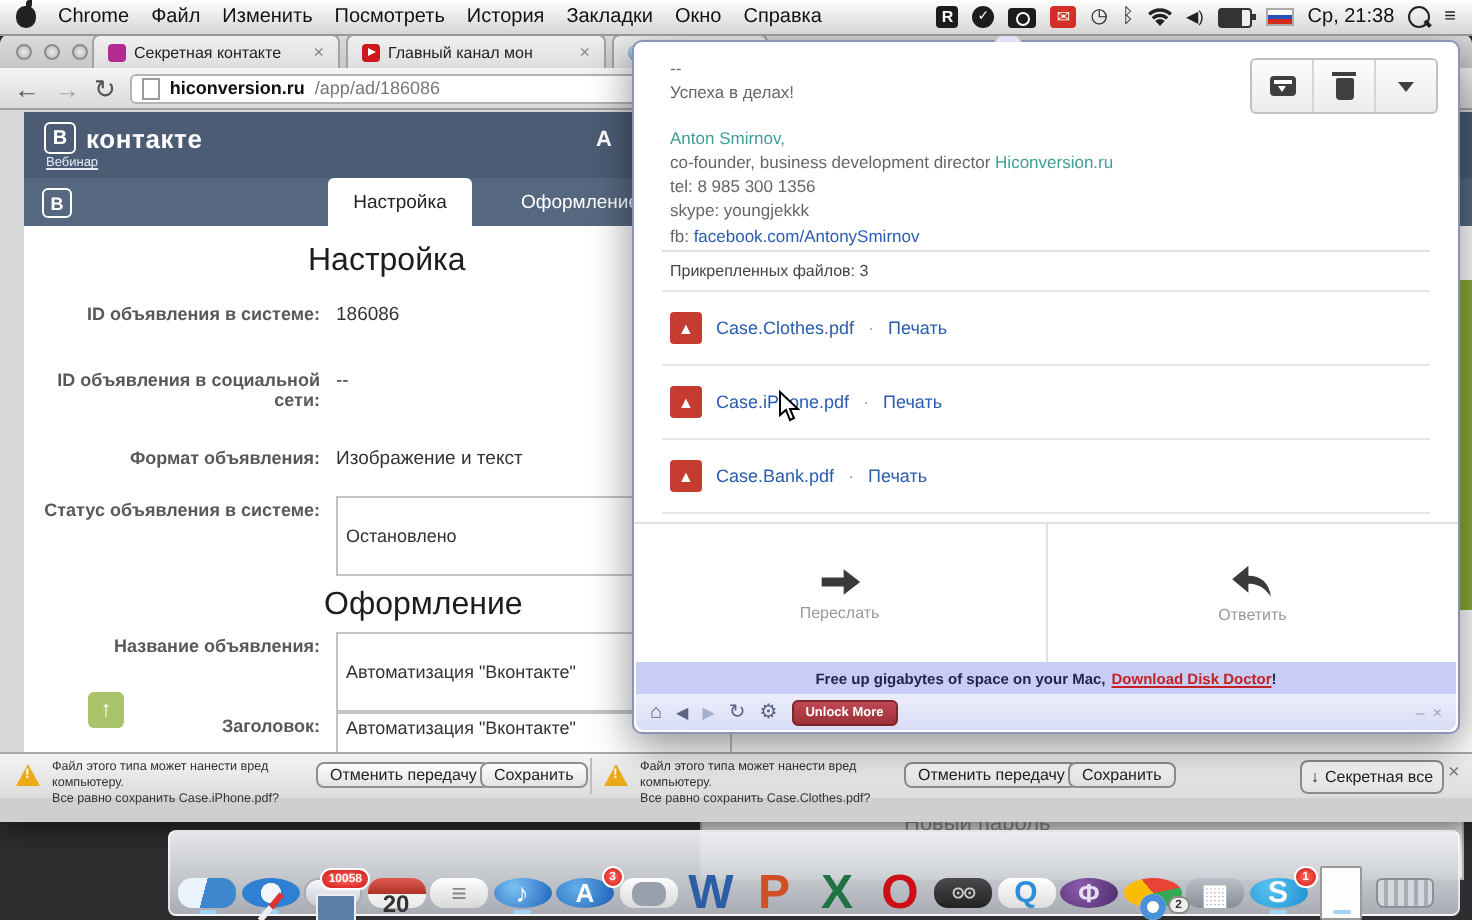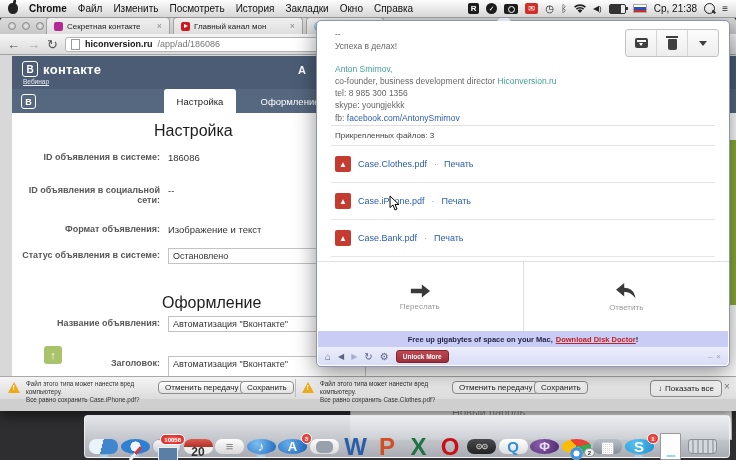--- a/index.html
+++ b/index.html
@@ -4,21 +4,21 @@
 <style>
   html,body{margin:0;padding:0}
   body{width:736px;height:460px;position:relative;overflow:hidden;background:#2e2e30;
        font-family:"Liberation Sans",sans-serif;-webkit-font-smoothing:antialiased}
   
   .menubar{position:absolute;top:0;left:0;right:0;height:17px;z-index:90;
     background:linear-gradient(#fdfdfd,#d6d6d6);border-bottom:1px solid #979797;
     display:flex;align-items:center;padding:0 8px;gap:11px;font-size:10px;color:#111}
   .apple{width:10px;height:11px;background:#222;border-radius:45% 45% 48% 48%;position:relative}
   .apple::after{content:"";position:absolute;top:-3px;left:5px;width:3px;height:4px;background:#222;border-radius:50% 0}
-  .mb-app{font-weight:bold}
+  .mb-app{font-weight:normal}
   .mb-item{white-space:nowrap}
   .mb-right{margin-left:auto;display:flex;align-items:center;gap:7px}
   .si{display:inline-flex;align-items:center;justify-content:center;line-height:1}
   .si-r{width:11px;height:11px;background:#1c1c1c;border-radius:2px;color:#fff;font-size:8px;font-weight:bold}
   .si-check{width:11px;height:11px;background:#1c1c1c;border-radius:50%;color:#fff;font-size:7px}
   .si-cam{width:14px;height:10px;background:#1c1c1c;border-radius:2px;position:relative}
   .si-cam::after{content:"";position:absolute;left:4px;top:2.5px;width:5px;height:5px;border:1px solid #fff;border-radius:50%}
   .si-mail{width:13px;height:11px;background:#d22f27;border-radius:2px;color:#fff;font-size:8px}
   .si-glyph{font-size:10px;color:#222}
   .si-batt{width:15px;height:8px;border:1px solid #333;border-radius:2px;position:relative;
@@ -69,21 +69,21 @@
   .vk-b2{position:absolute;left:9px;top:5px;width:13px;height:13px;border:1px solid #fff;border-radius:3px;
     color:#fff;display:flex;align-items:center;justify-content:center;font-weight:bold;font-size:9px}
   .vk-tab{position:absolute;top:0;height:24px;display:flex;align-items:center;justify-content:center;font-size:9.5px}
   .vk-tab.active{left:152px;width:72px;background:#fff;color:#222;border-radius:3px 3px 0 0}
   .vk-tab.idle{left:238px;width:80px;color:#fff}
   .sec-title{position:absolute;font-size:16px;color:#1d1d1d}
   .frow{position:absolute;left:0;display:flex;align-items:flex-start}
   .flabel{width:148px;text-align:right;font-size:9px;font-weight:bold;color:#585858;padding-top:2px}
   .fval{margin-left:8px;font-size:9.5px;color:#333;padding-top:2px}
   .finput{margin-left:8px;width:188px;height:14px;border:1px solid #c3c3c3;background:#fff;
-    font-size:9px;color:#333;font-family:"Liberation Sans",sans-serif;padding:0 4px}
+    font-size:9px;color:#333;font-family:"Liberation Sans",sans-serif;padding:12px 4px}
   .ftext{margin-left:8px;width:188px;height:46px;border:1px solid #c3c3c3;background:#fff;
     font-size:9px;color:#333;font-family:"Liberation Sans",sans-serif;padding:2px 4px;resize:none}
   .upbtn{position:absolute;left:32px;top:290px;width:18px;height:18px;background:#a9c36a;border-radius:3px;
     color:#fff;font-size:11px;display:flex;align-items:center;justify-content:center}
   
   .dlbar{position:absolute;bottom:12px;left:0;right:0;height:22px;
     background:linear-gradient(#f4f4f4,#dcdcdc);border-top:1px solid #a8a8a8}
   .warn{position:absolute;width:0;height:0;border-left:6px solid transparent;border-right:6px solid transparent;border-bottom:11px solid #eca918}
   .warn::after{content:"!";position:absolute;left:-1.5px;top:2px;color:#fff;font-size:7px;font-weight:bold}
   .dltext{position:absolute;font-size:6.3px;line-height:8px;color:#333;width:134px}
@@ -303,21 +303,21 @@
     <span class="dlsep"></span>
     <span class="warn" style="left:302px;top:5px"></span>
     <div class="dltext" style="left:320px;top:3px">
       <div>Файл этого типа может нанести вред компьютеру.</div>
       <div>Все равно сохранить Case.Clothes.pdf?</div>
     </div>
     <span class="dlbtn" style="left:452px">Отменить передачу</span>
     <span class="dlbtn" style="left:534px">Сохранить</span>
     <span class="showall">
       <span style="font-weight:bold">↓</span>
-      <span>Показать все</span>
+      <span>Секретная все</span>
     </span>
     <span class="dlclose">×</span>
   </div>
 </div>
 
 <div class="green-strip"></div>
 
 <div class="popover">
   <span class="pop-arrow"></span>
 

